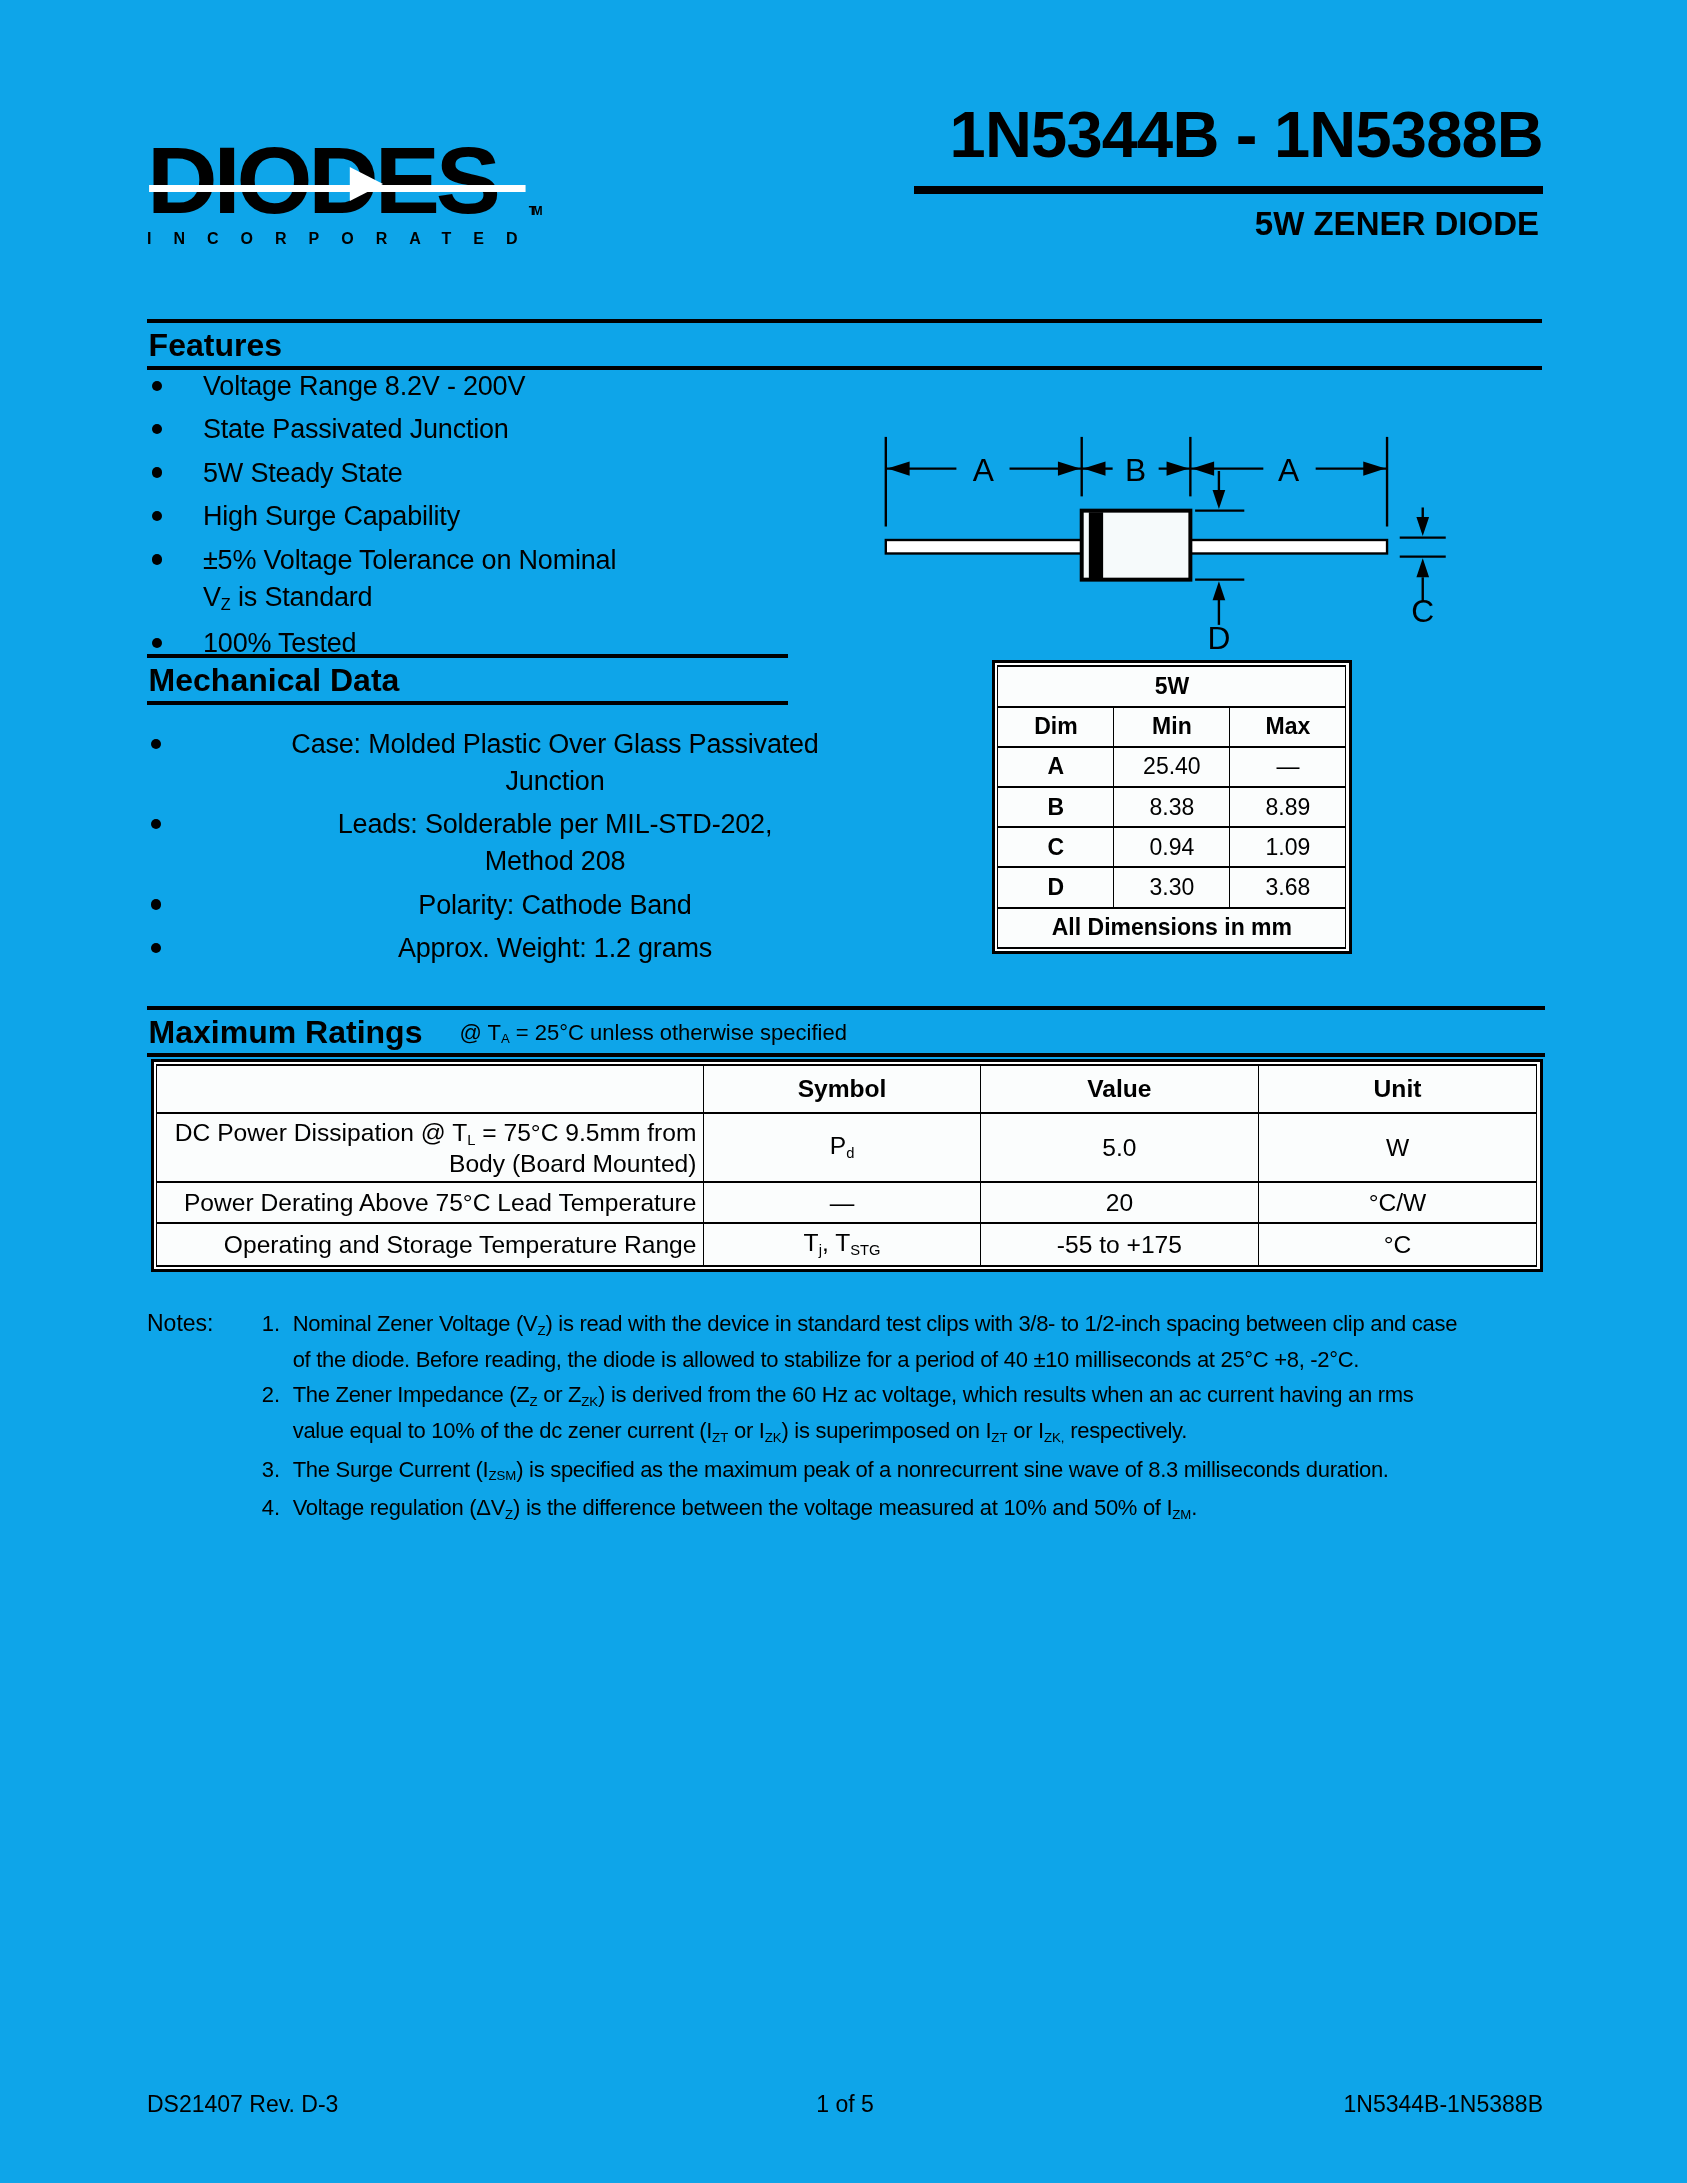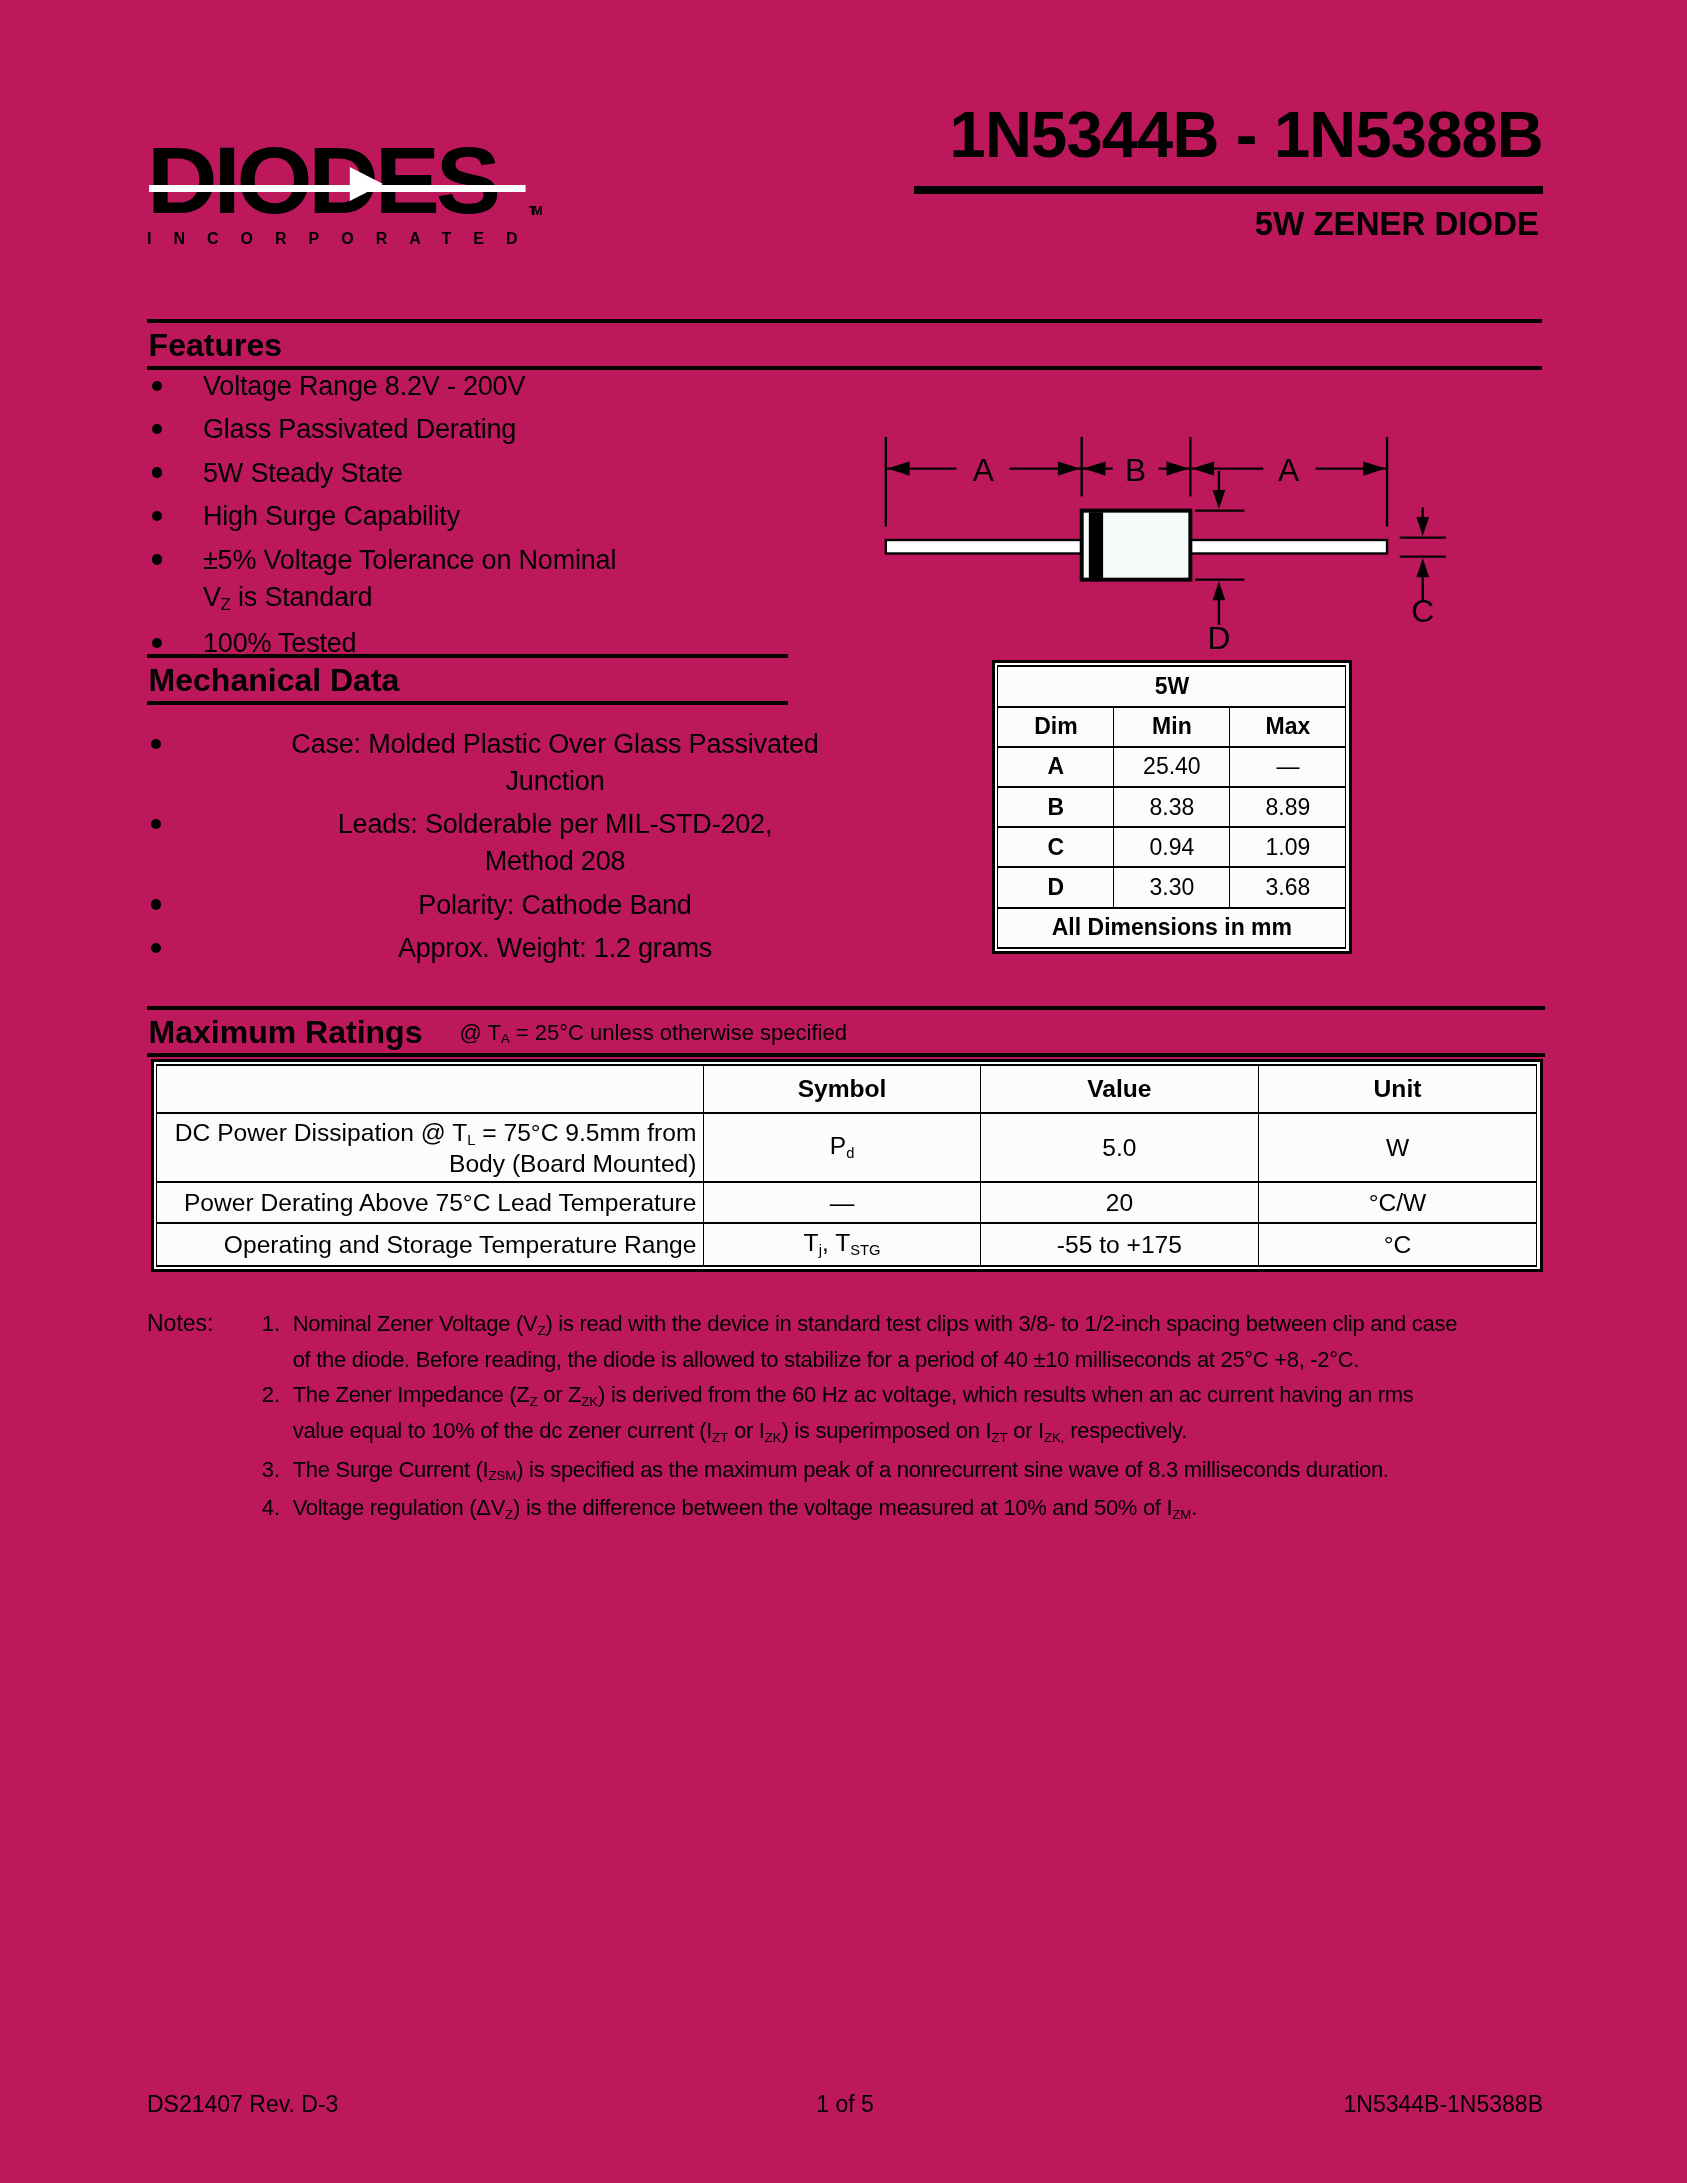--- a/index.html
+++ b/index.html
@@ -1,16 +1,16 @@
 <!DOCTYPE html>
 <html style="font-size:12.7px"><head>
 <meta charset="utf-8">
 <style>
   html,body{margin:0;padding:0;background:#e8e8e8;}
-  .page{position:relative;width:1687px;height:2183px;background:#be185d;
+  .page{position:relative;width:1687px;height:2183px;background:#0ea5e9;
         font-family:"Liberation Sans",sans-serif;color:#000;overflow:hidden;}
   .abs{position:absolute;}
 
   
   .logo-block{left:147px;top:141px;width:381px;}
   .logo-text{position:relative;font-size:94px;font-weight:bold;letter-spacing:-4px;
              line-height:0.86;transform:scaleX(1.04);transform-origin:left;}
   .logo-stripe{position:absolute;left:1.6px;top:44px;width:362px;height:7.1px;background:#fff;}
   .logo-arrow{position:absolute;left:195px;top:26px;width:0;height:0;
               border-top:17.5px solid transparent;border-bottom:17.5px solid transparent;
@@ -86,21 +86,21 @@
   </div>
   <div class="abs title-rule"></div>
   <div class="abs doc-subtitle">5W ZENER DIODE</div>
 
   <div class="abs sec-head" style="left:147px;top:319px;width:1393px;">
     <h2>Features</h2>
   </div>
 
   <div class="abs blist" id="features-list" style="left:147px;top:368px;width:715px;">
       <div class="item"><span class="bullet"></span><span>Voltage Range 8.2V - 200V</span></div>
-      <div class="item"><span class="bullet"></span><span>Glass Passivated Derating</span></div>
+      <div class="item"><span class="bullet"></span><span>State Passivated Junction</span></div>
       <div class="item"><span class="bullet"></span><span>5W Steady State</span></div>
       <div class="item"><span class="bullet"></span><span>High Surge Capability</span></div>
       <div class="item"><span class="bullet"></span><span>±5% Voltage Tolerance on Nominal<br>V<sub>Z</sub> is Standard</span></div>
       <div class="item"><span class="bullet"></span><span>100% Tested</span></div>
     </div>
 
   <div class="abs" style="left:873px;top:425px;width:603px;height:230px;">
     <svg width="603" height="230" viewBox="0 0 760 290">
       <g stroke="#000" stroke-width="3" fill="none">
 

